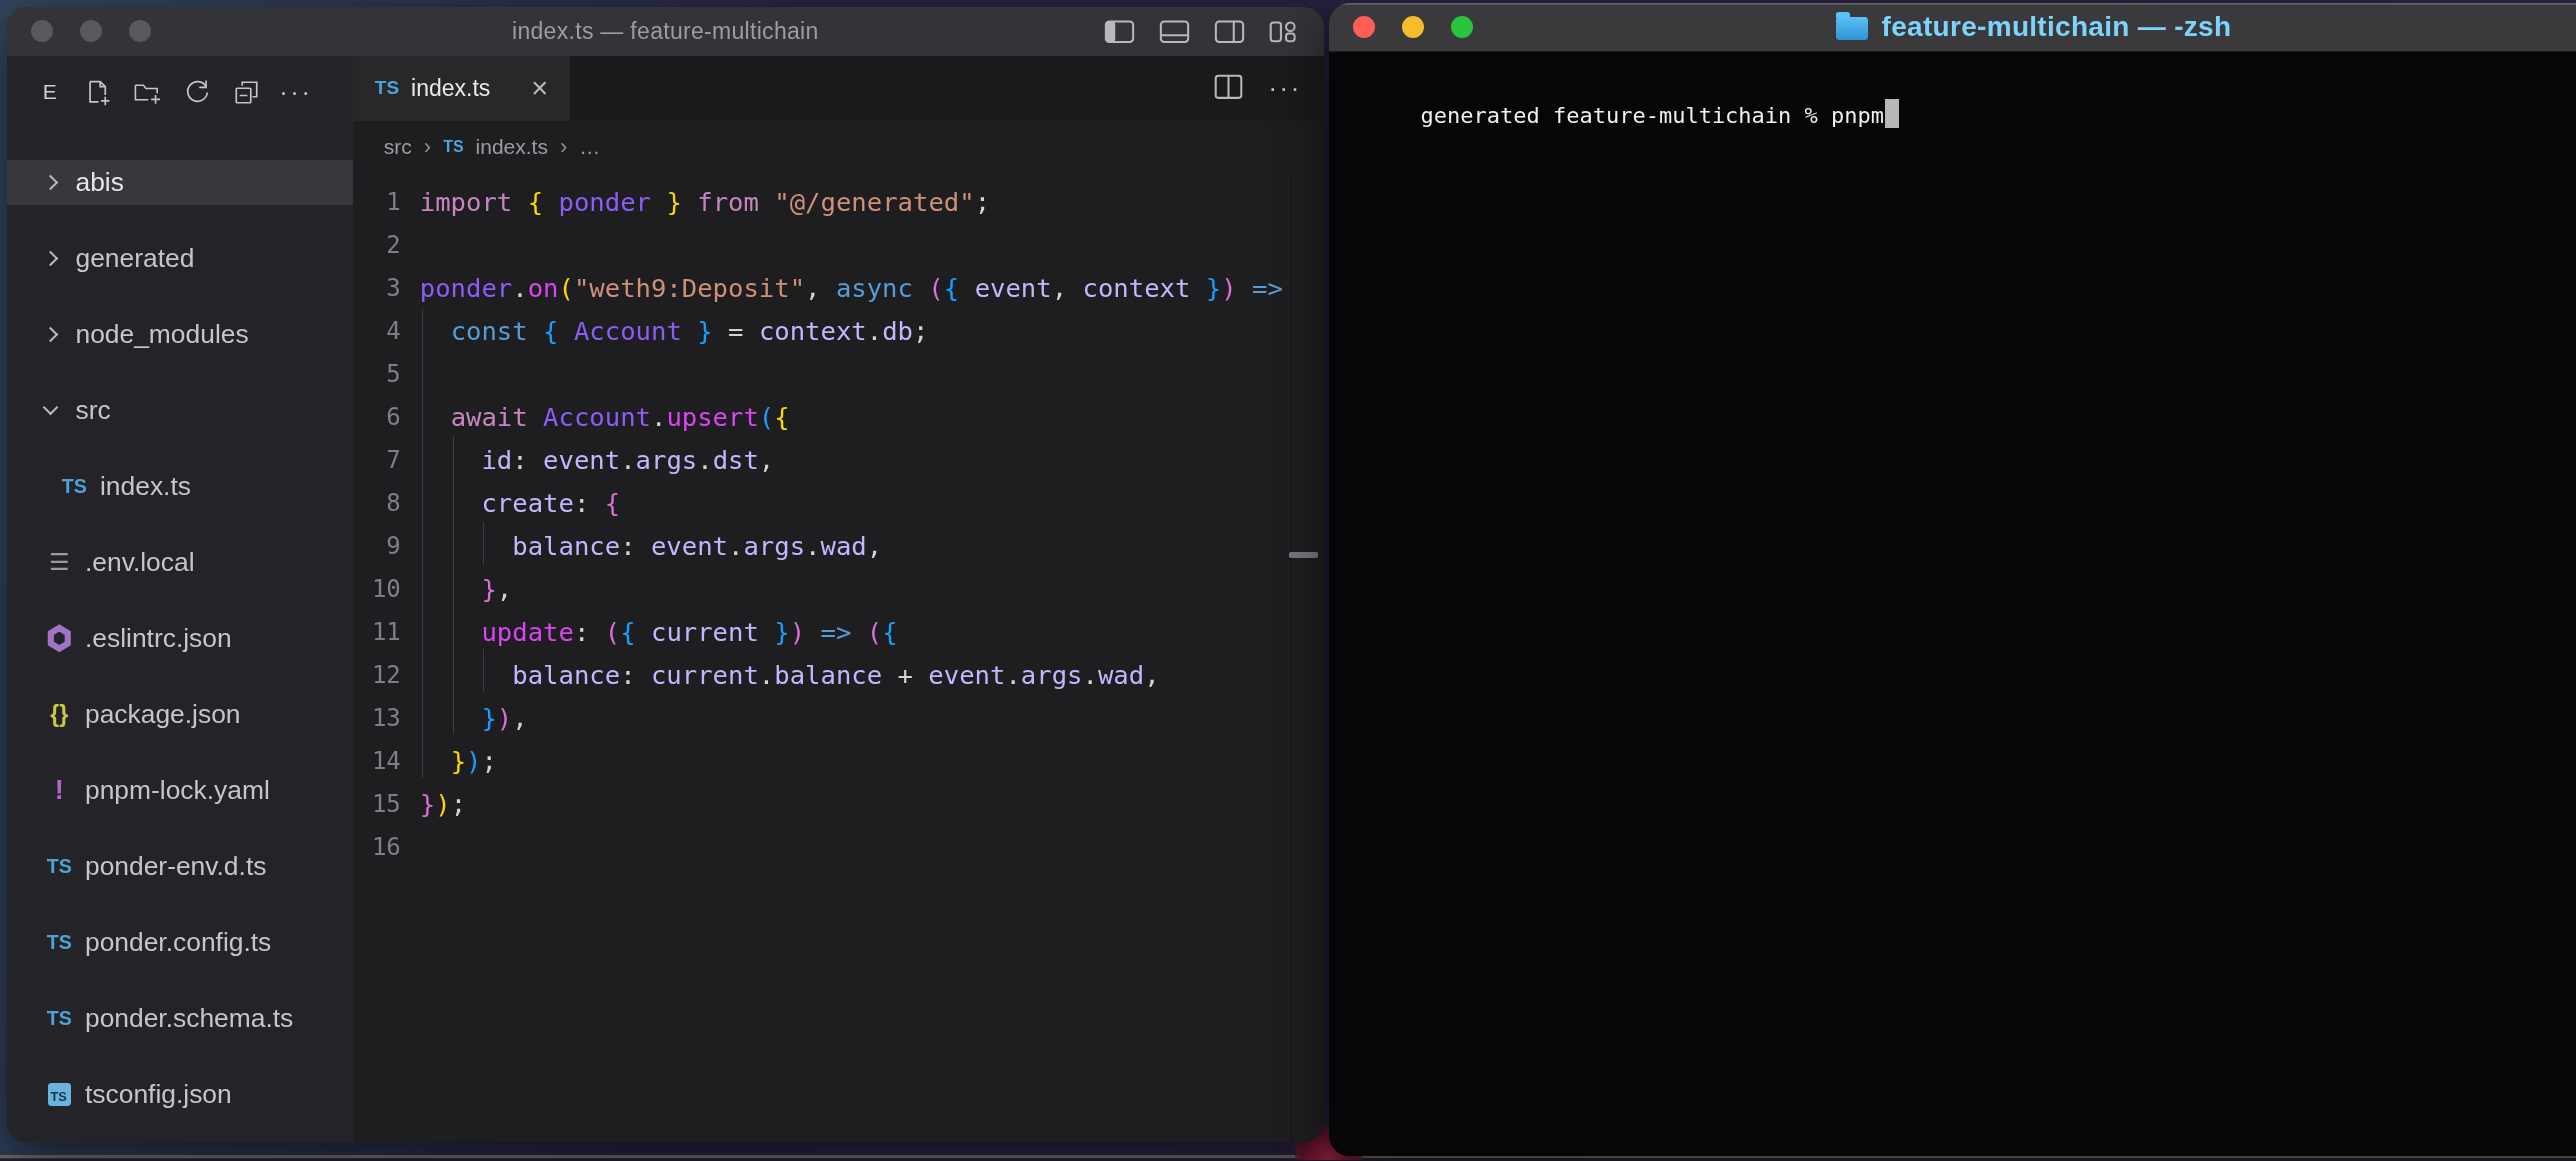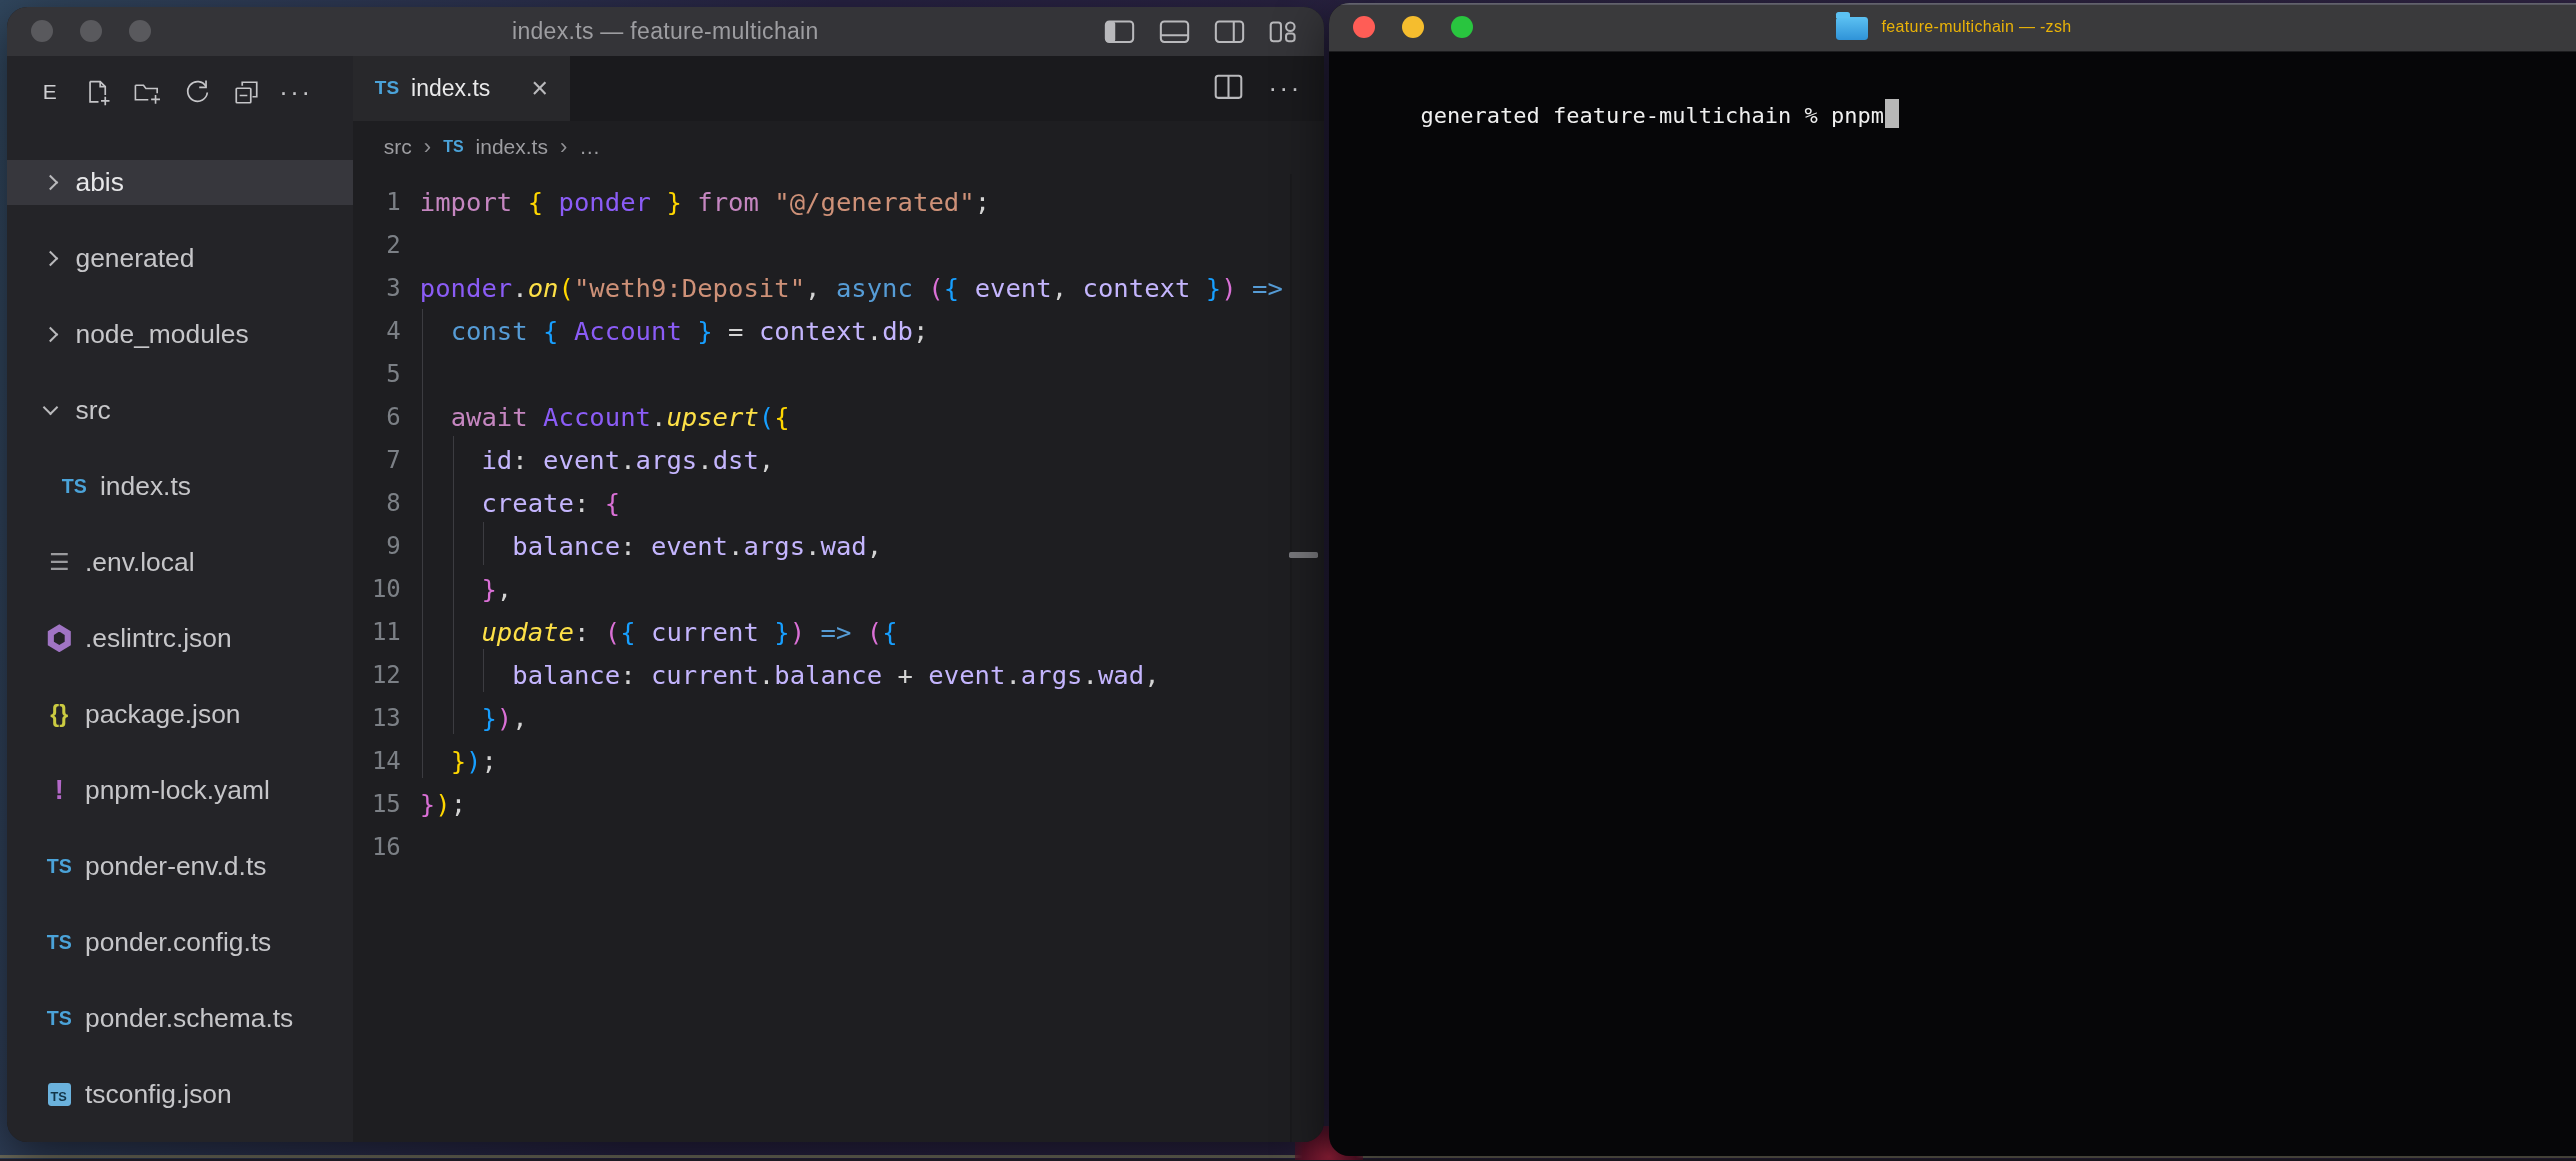--- a/index.html
+++ b/index.html
@@ -28,21 +28,21 @@
   .light { width:22px; height:22px; border-radius:50%; }
   .light.inactive { background:#59595d; }
   .light.red { background:#ff5d56; } .light.yellow { background:#f5bd2e; } .light.green { background:#29c53f; }
   .win-title { font-size:23px; color:#9d9da1; font-weight:500; letter-spacing:0.3px; }
   .layout-actions { position:absolute; right:25.6px; top:0; height:100%; display:flex; align-items:center; gap:24px; }
   .layout-actions svg { display:block; }
 
   .term-title-wrap { position:absolute; left:507px; top:0; height:100%; display:flex; align-items:center; gap:13.6px; }
   .folder-icon { position:relative; width:32px; height:23px; background:linear-gradient(#5cc1f2,#2f93d8); border-radius:3.4px; margin-top:3.4px; }
   .folder-icon::before { content:""; position:absolute; left:0; top:-4.3px; width:13.6px; height:6px; background:#5cc1f2; border-radius:2.6px 2.6px 0 0; }
-  .terminal .win-title { color:#eab308; font-weight:400; font-size:16px; }
+  .terminal .win-title { color:#7dd3fc; font-weight:700; font-size:28px; }
 
   
   .vscode-body { display:flex; height:calc(100% - 49px); }
   .sidebar { width:346px; background:#242428; flex:none; display:flex; flex-direction:column; }
   .sidebar-header { height:73px; display:flex; align-items:center; padding-left:36px; color:#cfcfd2; flex:none; }
   .sidebar-header .hdr-label { font-size:21px; margin-right:27px; color:#cfcfd2; }
   .sidebar-header .act { width:29px; height:29px; margin-right:20.4px; display:flex; align-items:center; justify-content:center; color:#c5c5c8; }
   .sidebar-header .act svg { display:block; }
   .more-dots { font-size:25.6px; letter-spacing:2.6px; color:#c5c5c8; line-height:8.5px; }
 
@@ -71,21 +71,21 @@
   .tab .tab-close { color:#b9b9bc; font-size:29px; margin-left:29px; line-height:1; }
   .editor-actions { position:absolute; right:22px; top:0; height:100%; display:flex; align-items:center; gap:25.6px; color:#bcbcbf; }
   .breadcrumb { height:53px; display:flex; align-items:center; padding-left:31px; gap:12px; color:#9d9da1; font-size:21px; flex:none; }
   .breadcrumb .bc-sep { font-size:22px; color:#8f8f93; }
   .breadcrumb .bc-ts { color:#4ba3d9; font-weight:700; font-size:16px; }
 
   .code-area { position:relative; flex:1; font-family:"DejaVu Sans Mono","Liberation Mono",monospace; font-size:25.6px; padding-top:6.8px; overflow:hidden; }
   .code-line { position:relative; height:43px; line-height:43px; padding-left:67px; white-space:pre; }
   .code-line .ln { position:absolute; left:0; top:0; width:48px; text-align:right; color:#7c8086; font-size:24px; }
   .tk-k1 { color:#C586C0; } .tk-k2 { color:#569CD6; } .tk-st { color:#CE9178; }
-  .tk-fn { color:#fde047;font-style:italic; } .tk-v { color:#c4b5fd; } .tk-cv { color:#8b5cf6; }
+  .tk-fn { color:#d946ef; } .tk-v { color:#c4b5fd; } .tk-cv { color:#8b5cf6; }
   .tk-p { color:#D4D4D4; } .tk-b1 { color:#FFD700; } .tk-b2 { color:#DA70D6; } .tk-b3 { color:#179FFF; }
   .guide { position:absolute; width:1.3px; background:#3c3c41; z-index:0; }
   .g1 { left:69px; top:135px; height:469px; } .g2 { left:100px; top:262px; height:298px; }
   .g3a { left:130px; top:348px; height:43px; } .g3b { left:130px; top:475px; height:43px; }
   .scroll-strip { position:absolute; right:0; top:0; bottom:0; width:34px; box-shadow:inset 1.7px 0 0 #19191c; }
   .overview-dash { position:absolute; right:6px; top:378px; width:29px; height:6px; background:#77777b; border-radius:1.7px; }
 
   
   .term-body { padding:8.5px 0 0 12px; font-family:"DejaVu Sans Mono","Liberation Mono",monospace; font-size:22px; color:#efefef; }
   .term-line { line-height:37px; white-space:pre; }

